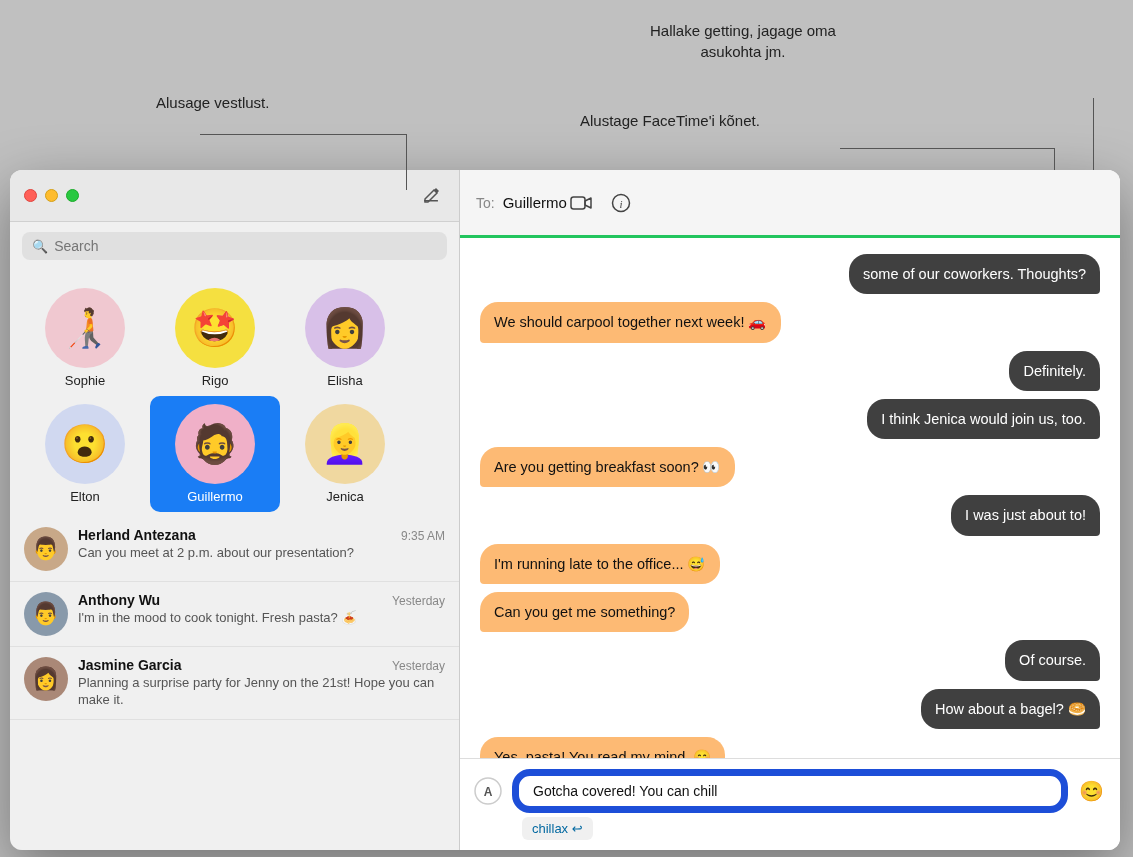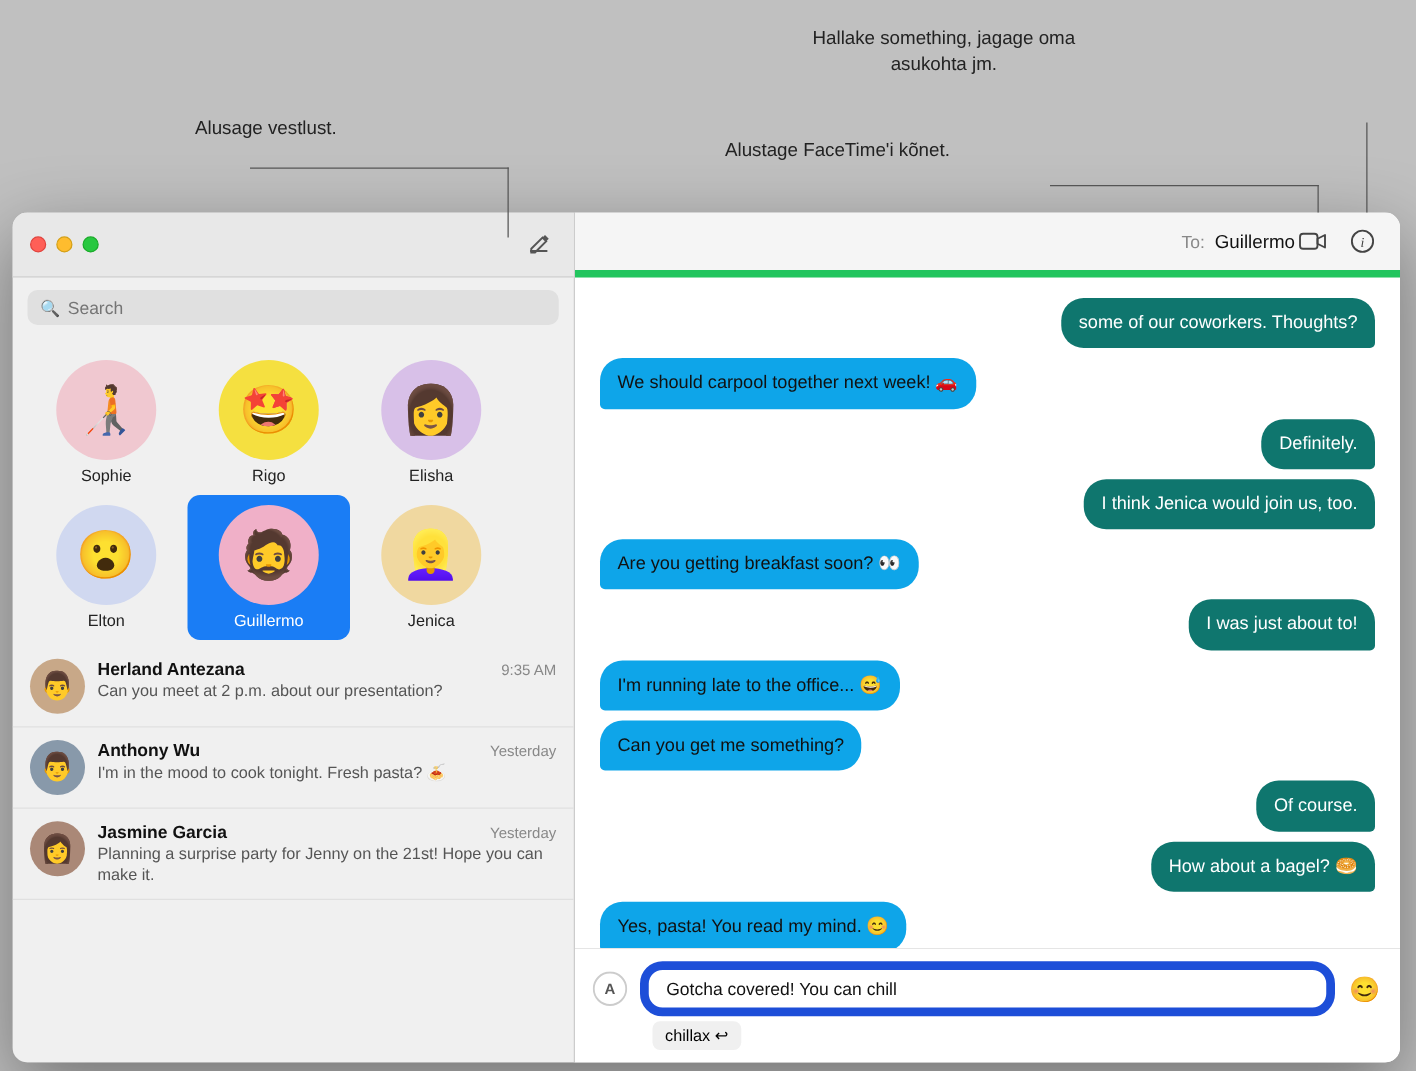--- a/index.html
+++ b/index.html
@@ -177,27 +177,27 @@
 
     
     .chat-panel {
       flex: 1;
       background: white;
       display: flex;
       flex-direction: column;
     }
 
     .chat-titlebar {
-      height: 52px;
+      height: 68px;
       background: #f5f5f5;
-      border-bottom: 6px solid #22c55e;
+      border-bottom: 3px solid #22c55e;
       display: flex;
       align-items: center;
       padding: 0 16px;
-      justify-content: flex-end;
+      justify-content: flex-start;
     }
     .chat-to {
       font-size: 14px;
       color: #555;
       display: flex;
       gap: 8px;
       align-items: center;
     }
     .chat-to-label { color: #888; }
     .chat-to-name { color: #111; font-weight: 500; font-size: 15px; }
@@ -232,26 +232,26 @@
     .bubble-row.from-them { justify-content: flex-start; }
 
     .bubble {
       max-width: 65%;
       padding: 10px 14px;
       border-radius: 18px;
       font-size: 14.5px;
       line-height: 1.4;
     }
     .bubble.from-me {
-      background: #0f766e;
+      background: #404040;
       color: white;
       border-bottom-right-radius: 4px;
     }
     .bubble.from-them {
-      background: #0ea5e9;
+      background: #fdba74;
       color: #111;
       border-bottom-left-radius: 4px;
     }
 
     
     .chat-input-area {
       border-top: 1px solid #ddd;
       padding: 10px 12px;
       display: flex;
       align-items: center;
@@ -293,41 +293,41 @@
       font-size: 20px;
       cursor: pointer;
       flex-shrink: 0;
     }
 
     .autocorrect-popup {
       background: #f0f0f0;
       border-radius: 6px;
       padding: 4px 10px;
       font-size: 13px;
-      color: #000000;
+      color: #0369a1;
       align-self: flex-start;
       margin-left: 50px;
       margin-top: -4px;
       display: flex;
       align-items: center;
       gap: 6px;
     }
   </style>
 </head>
 <body>
 
 <div class="annotation" style="top:92px; left:156px;">
   <span>Alusage vestlust.</span>
 </div>
 
 <div class="annotation-line" style="top:134px; left:406px; width:1px; height:56px;"></div>
 <div class="annotation-line" style="top:134px; left:200px; width:207px; height:1px;"></div>
 
 <div class="annotation" style="top:20px; left:650px; text-align:center;">
-  <div>Hallake something, jagage oma</div>
+  <div>Hallake getting, jagage oma</div>
   <div>asukohta jm.</div>
 </div>
 
 <div class="annotation-line" style="top:98px; left:1093px; width:1px; height:72px;"></div>
 
 <div class="annotation" style="top:110px; left:580px;">
   <span>Alustage FaceTime'i kõnet.</span>
 </div>
 
 <div class="annotation-line" style="top:148px; left:1054px; width:1px; height:22px;"></div>

